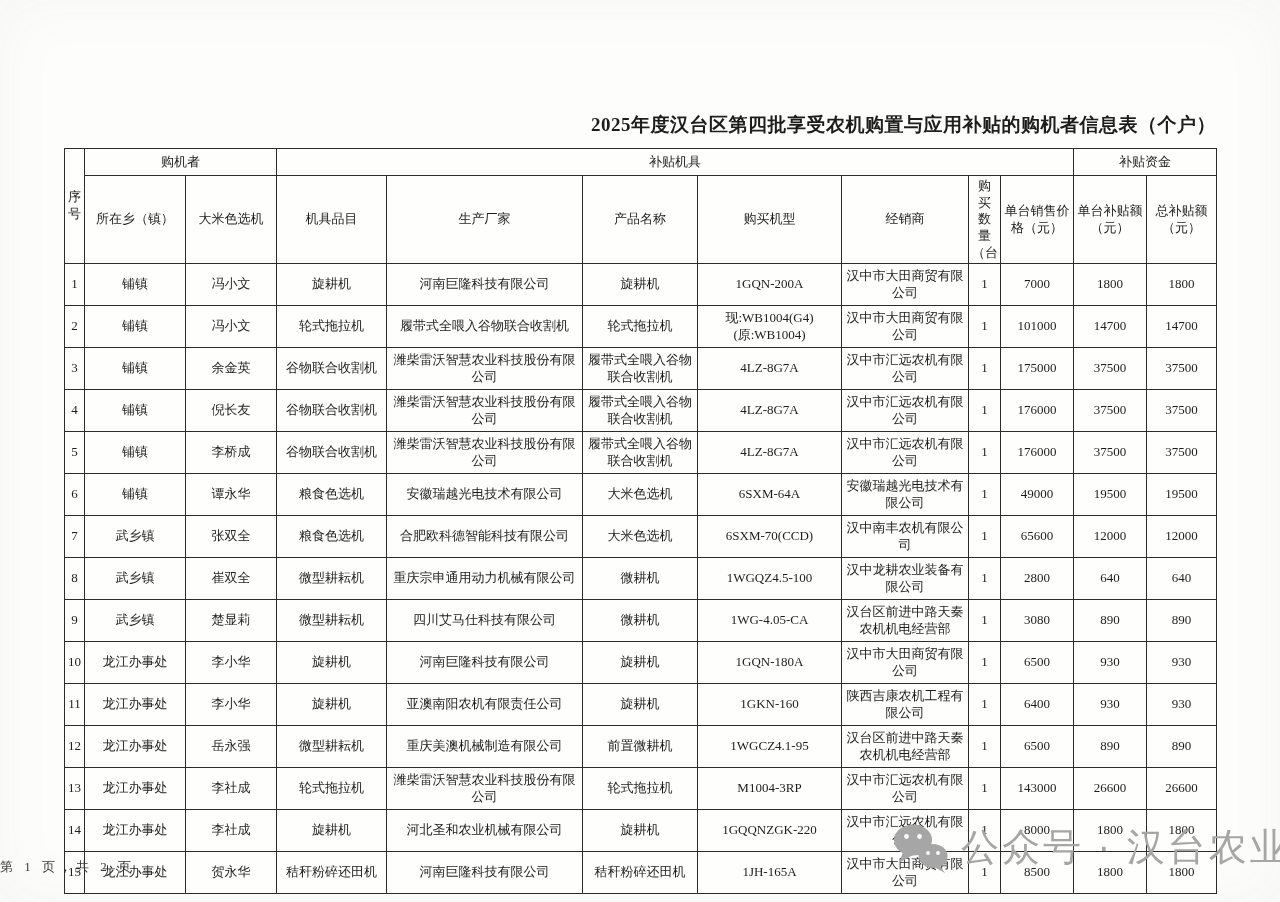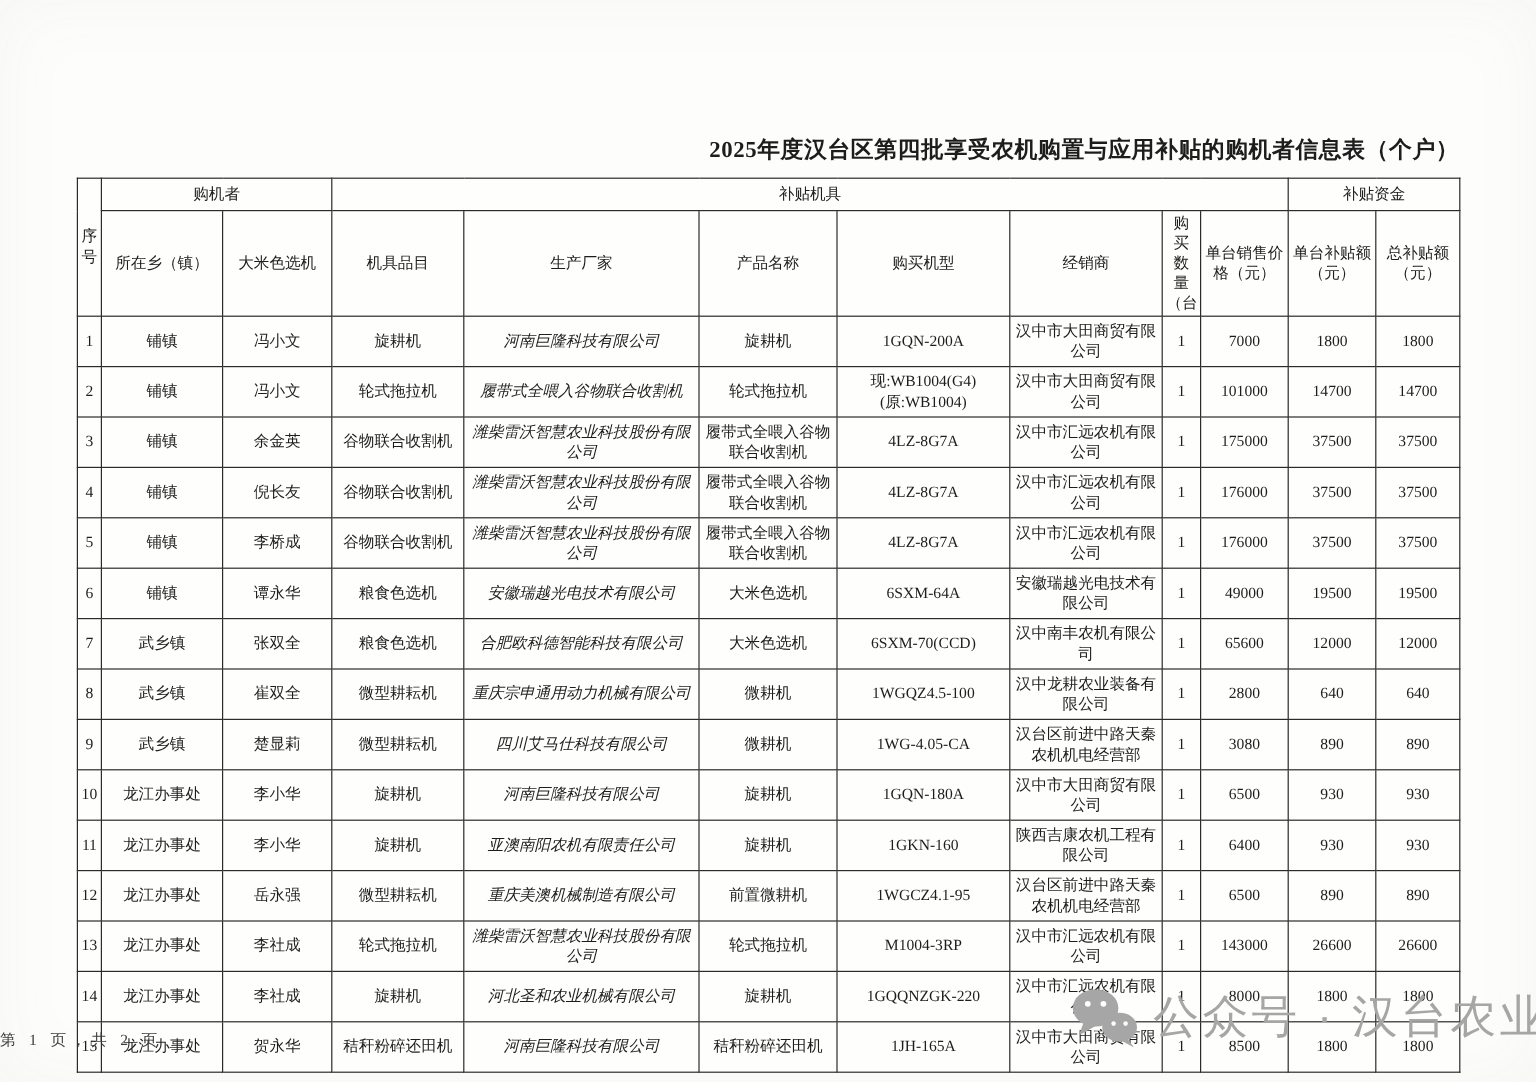--- a/index.html
+++ b/index.html
@@ -49,21 +49,21 @@
     font-weight: 400;
     overflow: hidden;
     word-break: break-all;
   }
   tr.group-row th { height: 22px; }
   tr.sub-row th { height: 60px; }
   th.corner { padding: 0 1px; }
   th.col-qty { font-size: 12.5px; padding: 0 1px; }
   tbody td { height: 37px; }
   td.c6 { white-space: pre-line; }   
-  td.c4 { padding: 1px 2px; font-style: italic; }        
+  td.c4 { padding: 1px 2px; }        
   td.c7 { padding: 1px 2px; }        
   .page-footer {
     position: absolute;
     top: 858px;
     left: 0;
     width: 1280px;
     font-size: 13px;
     letter-spacing: 4px;
     color: #3c3c3c;
   }

